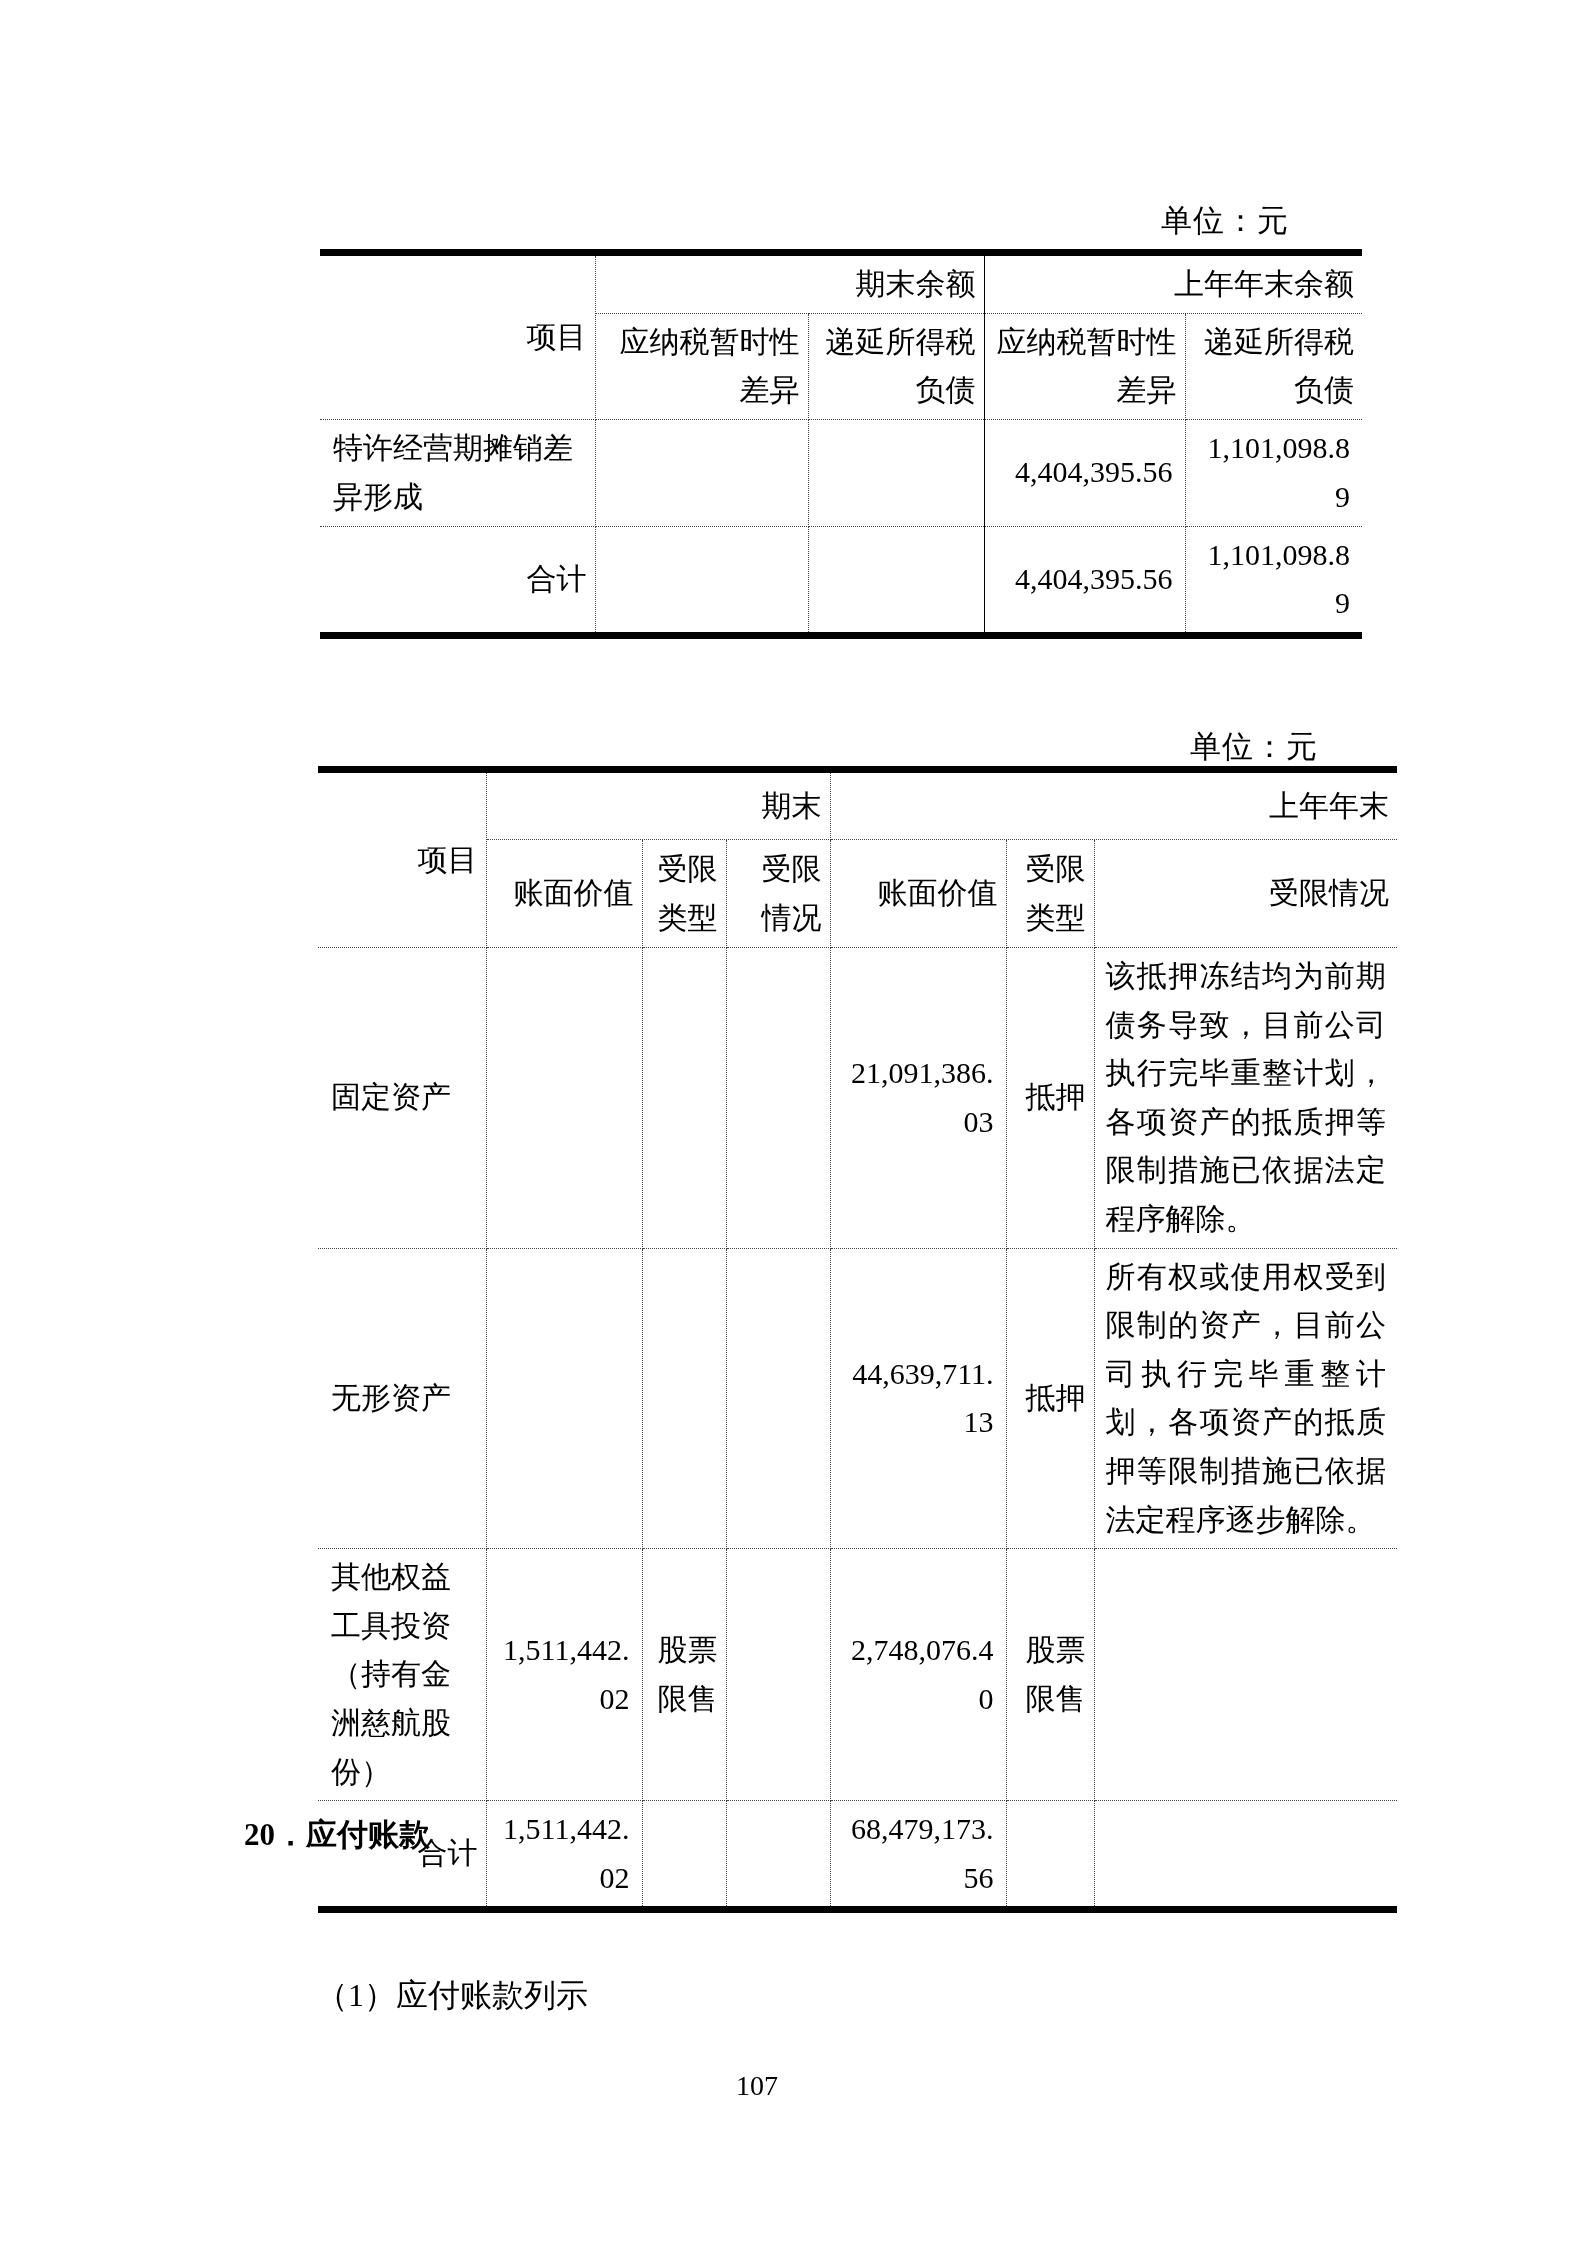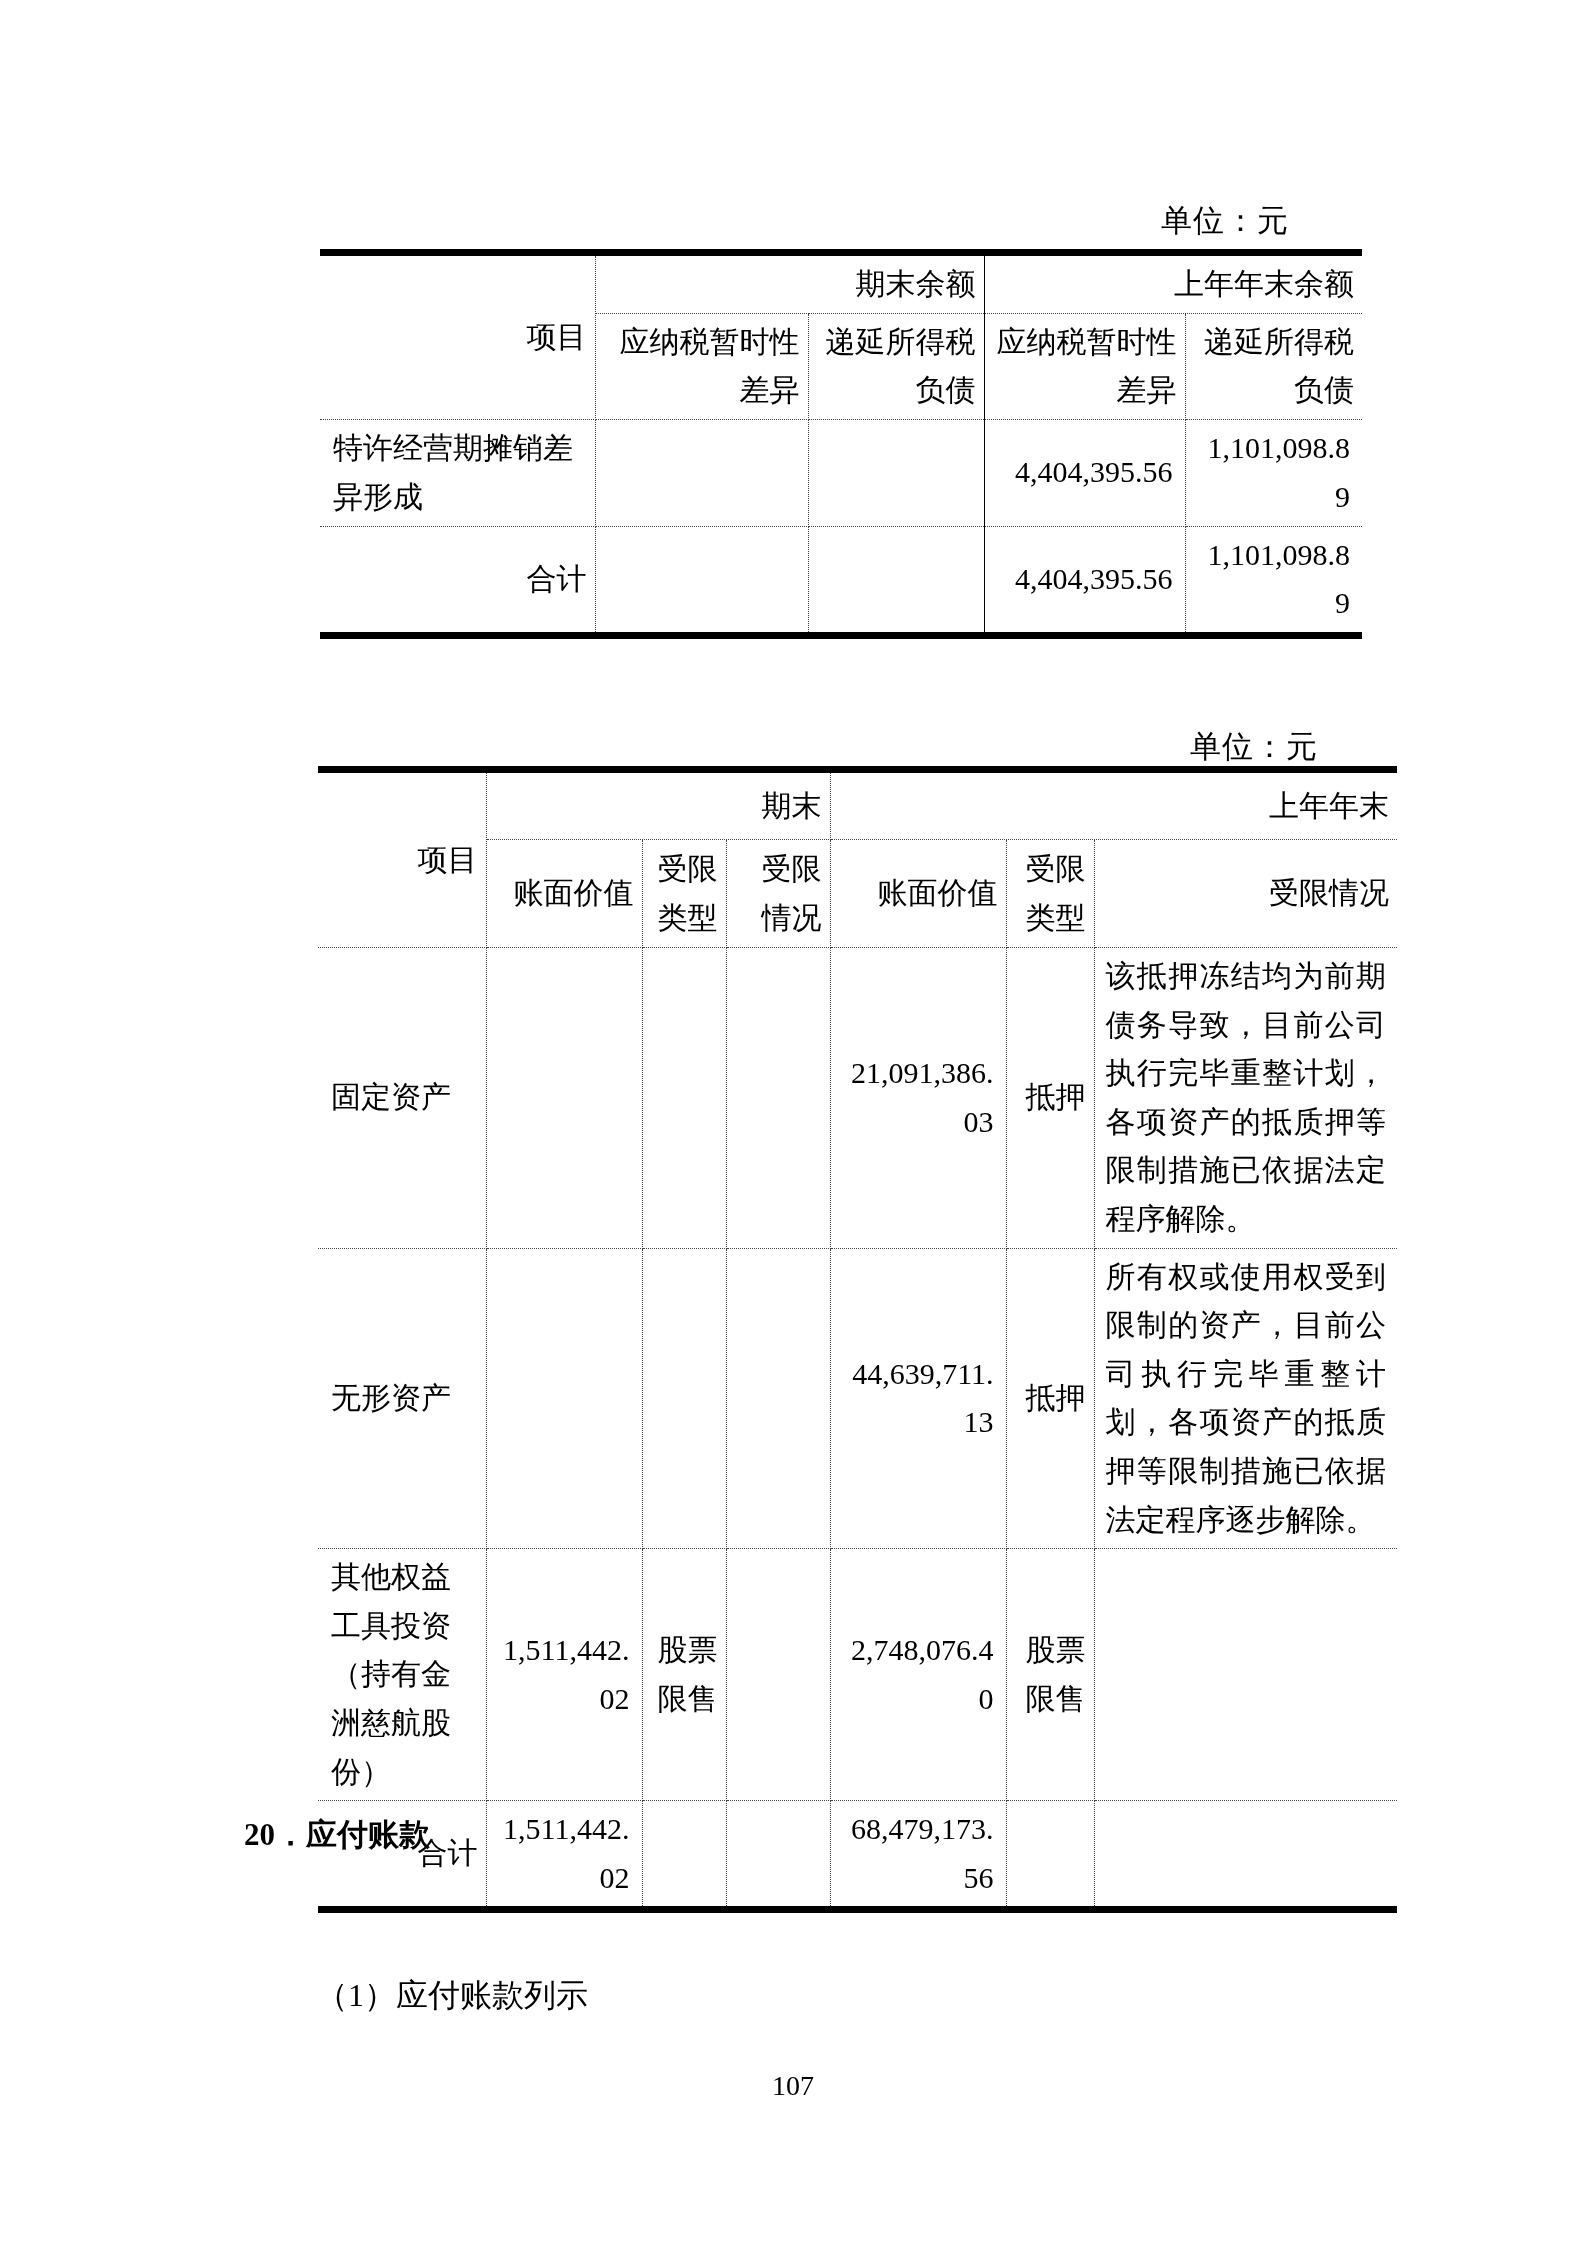--- a/index.html
+++ b/index.html
@@ -41,21 +41,20 @@
     font-weight: normal;
     font-size: 32px;
   }
   #pageno {
     position: absolute;
     top: 2070px;
     left: 0;
     width: 100%;
     text-align: center;
     font-size: 28px;
-    padding-left: 36px;
   }
 
   table {
     position: absolute;
     border-collapse: collapse;
     table-layout: fixed;
     font-size: 30px;
   }
   #table1 {
     left: 320px; top: 249px; width: 1042px;

